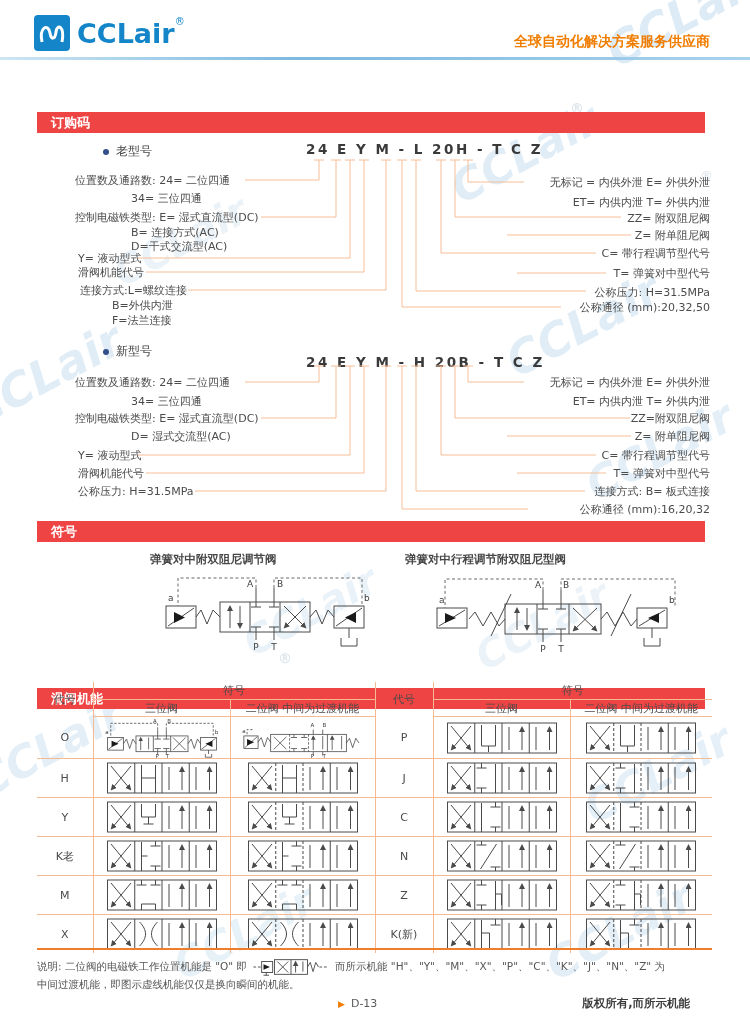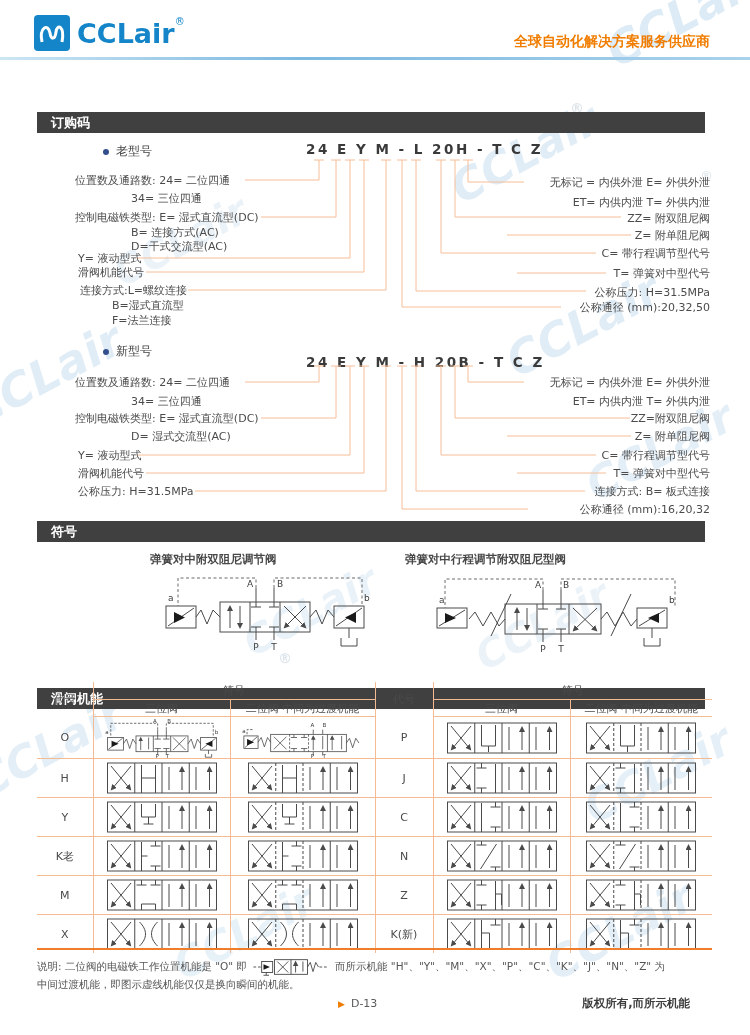--- a/index.html
+++ b/index.html
@@ -6,21 +6,21 @@
   body{font-family:"DejaVu Sans","Liberation Sans",sans-serif;}
   #page{position:relative;width:750px;height:1035px;background:#ffffff;overflow:hidden;}
   .abs{position:absolute;}
   
   .logo{left:33px;top:14px;display:flex;align-items:flex-start;}
   .logo-text{color:#1385c8;font-size:27px;font-weight:bold;letter-spacing:0px;line-height:40px;}
   .logo-reg{color:#1385c8;font-size:10px;margin-top:2px;}
   .tagline{right:40px;top:33px;color:#f07d00;font-size:14px;font-weight:bold;}
   .header-rule{left:0;top:57px;width:750px;height:3px;background:linear-gradient(90deg,#cde6f4,#7db9e0 40%,#a9d2ec);}
   
-  .secbar{left:37px;width:668px;height:21px;background:#404040;color:#ffffff;font-size:13px;font-weight:bold;line-height:21px;padding-left:14px;box-sizing:border-box;}
+  .secbar{left:37px;width:668px;height:21px;background:#ef4444;color:#ffffff;font-size:13px;font-weight:bold;line-height:21px;padding-left:14px;box-sizing:border-box;}
   
   .bullet-row{font-size:12px;color:#444;display:flex;align-items:center;gap:7px;}
   .bullet-dot{width:6px;height:6px;border-radius:50%;background:#33508c;display:inline-block;}
   .model-code{font-size:13.5px;font-weight:600;color:#3a3a3a;letter-spacing:2.5px;white-space:nowrap;}
   .lbl{font-size:11px;color:#4b4b4b;white-space:nowrap;line-height:13px;}
   .rlbl{right:40px;text-align:center;}
   .callout{pointer-events:none;}
   .callout path{stroke:#f6bd96;stroke-width:1;fill:none;}
   
   .sym-title{font-size:11.5px;font-weight:bold;color:#474747;text-align:left;white-space:nowrap;}
@@ -117,21 +117,21 @@
   </svg>
 
   <div class="abs lbl" style="left:75px;top:174px;">位置数及通路数: 24= 二位四通</div>
   <div class="abs lbl" style="left:131px;top:192px;">34= 三位四通</div>
   <div class="abs lbl" style="left:75px;top:211px;">控制电磁铁类型: E= 湿式直流型(DC)</div>
   <div class="abs lbl" style="left:131px;top:226px;">B= 连接方式(AC)</div>
   <div class="abs lbl" style="left:131px;top:240px;">D=干式交流型(AC)</div>
   <div class="abs lbl" style="left:78px;top:252px;">Y= 液动型式</div>
   <div class="abs lbl" style="left:78px;top:266px;">滑阀机能代号</div>
   <div class="abs lbl" style="left:80px;top:284px;">连接方式:L=螺纹连接</div>
-  <div class="abs lbl" style="left:112px;top:299px;">B=湿式直流型</div>
+  <div class="abs lbl" style="left:112px;top:299px;">B=外供内泄</div>
   <div class="abs lbl" style="left:112px;top:314px;">F=法兰连接</div>
 
   <div class="abs lbl rlbl" style="top:176px;">无标记 = 内供外泄   E= 外供外泄</div>
   <div class="abs lbl rlbl" style="top:196px;">ET= 内供内泄   T= 外供内泄</div>
   <div class="abs lbl rlbl" style="top:212px;">ZZ= 附双阻尼阀</div>
   <div class="abs lbl rlbl" style="top:229px;">Z= 附单阻尼阀</div>
   <div class="abs lbl rlbl" style="top:247px;">C= 带行程调节型代号</div>
   <div class="abs lbl rlbl" style="top:267px;">T= 弹簧对中型代号</div>
   <div class="abs lbl rlbl" style="top:286px;">公称压力: H=31.5MPa</div>
   <div class="abs lbl rlbl" style="top:301px;">公称通径 (mm):20,32,50</div>

